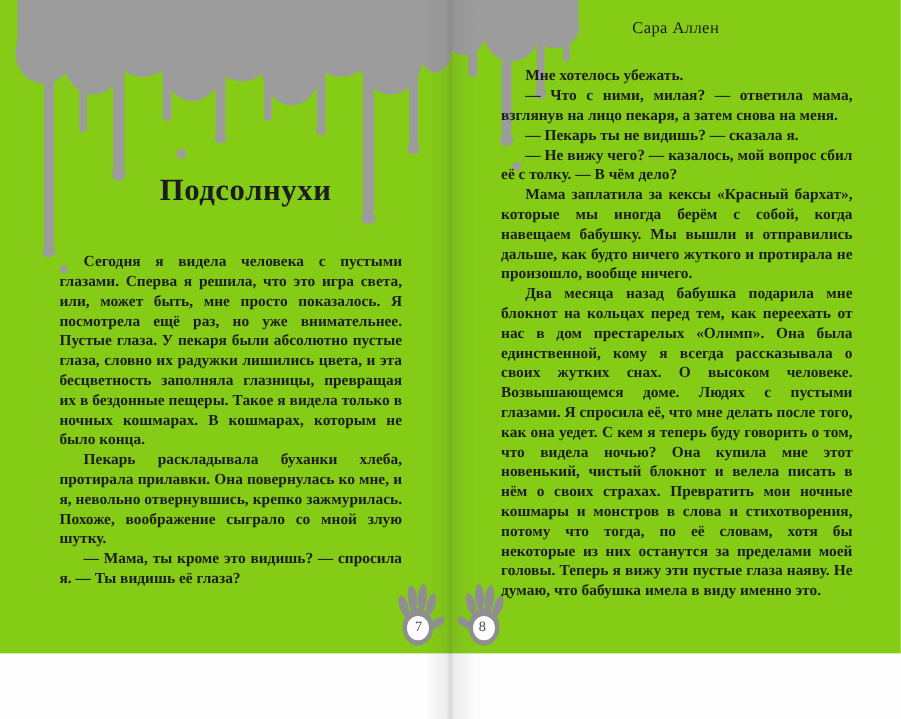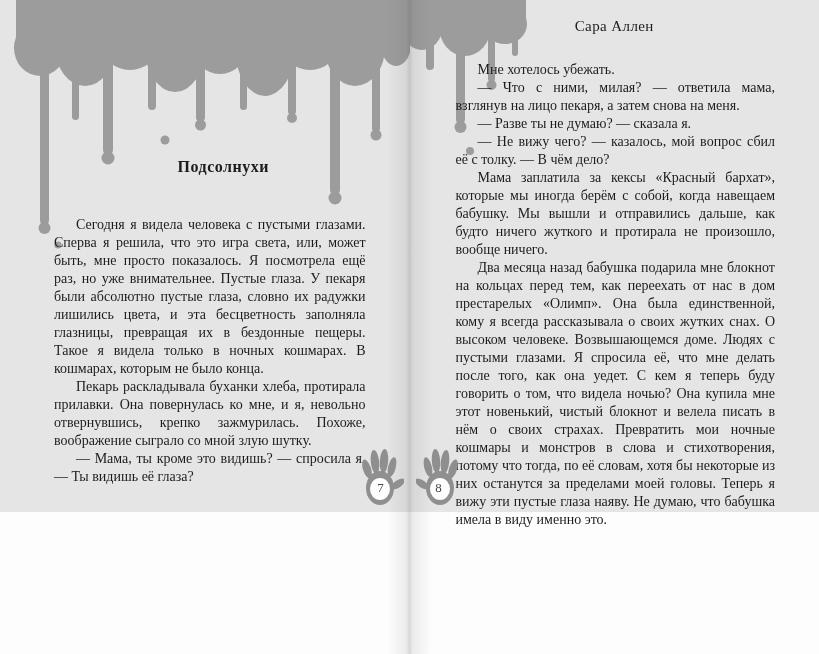--- a/index.html
+++ b/index.html
@@ -1,38 +1,38 @@
 <!DOCTYPE html>
 <html lang="ru"><head>
 <meta charset="utf-8">
 <style>
   html,body{margin:0;padding:0;background:#ffffff;}
   .book{
     position:relative;width:819px;height:654px;background:#fdfdfd;
     overflow:hidden;display:flex;
     font-family:"Liberation Serif","DejaVu Serif",serif;color:#1c1c1c;
   }
-  .page{position:relative;width:409.5px;height:512px;background:#e5e5e5;}
+  .page{position:relative;width:409.5px;height:594px;background:#84cc16;}
   .drips{position:absolute;top:0;left:0;pointer-events:none;}
   .gutter{
     position:absolute;left:387px;top:0;width:45px;height:654px;pointer-events:none;
     background:linear-gradient(to right,rgba(0,0,0,0),rgba(90,90,90,0.10) 42%,rgba(70,70,70,0.20) 50%,rgba(90,90,90,0.10) 58%,rgba(0,0,0,0));
   }
   .chapter-title{
-    margin:158px 0 0 0;text-align:center;font-size:16px;font-weight:bold;
+    margin:158px 0 0 0;text-align:center;font-size:28px;font-weight:bold;
     letter-spacing:.5px;position:relative;z-index:2;padding-left:37px;
   }
   .running-header{
     margin:18px 0 0 0;text-align:center;font-size:15px;font-weight:normal;
     letter-spacing:.4px;position:relative;z-index:2;
   }
   .body-left{margin:40px 44px 0 54px;position:relative;z-index:2;}
   .body-right{margin:26px 44px 0 46px;position:relative;z-index:2;}
   .body-left p,.body-right p{
-    margin:0;font-size:14px;line-height:18px;text-align:justify;text-indent:22px;
+    margin:0;font-size:14px;line-height:18px;text-align:justify;text-indent:22px;font-weight:bold;
   }
   .pagenum{
     position:absolute;bottom:0;width:46px;height:72px;z-index:3;
   }
   .pagenum.pn-left{right:6px;}
   .pagenum.pn-right{left:6px;}
   .pagenum .num{
     position:absolute;left:0;top:40px;width:46px;text-align:center;
     font-size:13px;color:#4a4a4a;
   }
@@ -115,21 +115,21 @@
         <rect x="102" y="26" width="6" height="30" rx="3"></rect>
         <circle cx="60" cy="151" r="4"></circle>
       </g>
     </svg>
 
     <div class="running-header">Сара Аллен</div>
 
     <div class="body-right">
       <p>Мне хотелось убежать.</p>
       <p>— Что с ними, милая? — ответила мама, взглянув на лицо пекаря, а затем снова на меня.</p>
-      <p>— Разве ты не думаю? — сказала я.</p>
+      <p>— Пекарь ты не видишь? — сказала я.</p>
       <p>— Не вижу чего? — казалось, мой вопрос сбил её с толку. — В чём дело?</p>
       <p>Мама заплатила за кексы «Красный бархат», которые мы иногда берём с собой, когда навещаем бабушку. Мы вышли и отправились дальше, как будто ничего жуткого и протирала не произошло, вообще ничего.</p>
       <p>Два месяца назад бабушка подарила мне блокнот на кольцах перед тем, как переехать от нас в дом престарелых «Олимп». Она была единственной, кому я всегда рассказывала о своих жутких снах. О высоком человеке. Возвышающемся доме. Людях с пустыми глазами. Я спросила её, что мне делать после того, как она уедет. С кем я теперь буду говорить о том, что видела ночью? Она купила мне этот новенький, чистый блокнот и велела писать в нём о своих страхах. Превратить мои ночные кошмары и монстров в слова и стихотворения, потому что тогда, по её словам, хотя бы некоторые из них останутся за пределами моей головы. Теперь я вижу эти пустые глаза наяву. Не думаю, что бабушка имела в виду именно это.</p>
     </div>
 
     <div class="pagenum pn-right">
       <svg class="hand-mirror" width="46" height="72" viewBox="0 0 46 72" aria-hidden="true">
         <g fill="#8f8f8f">
           <ellipse cx="22" cy="48" rx="14" ry="17"></ellipse>
           <ellipse cx="9" cy="29" rx="4" ry="10" transform="rotate(-18 9 29)"></ellipse>

